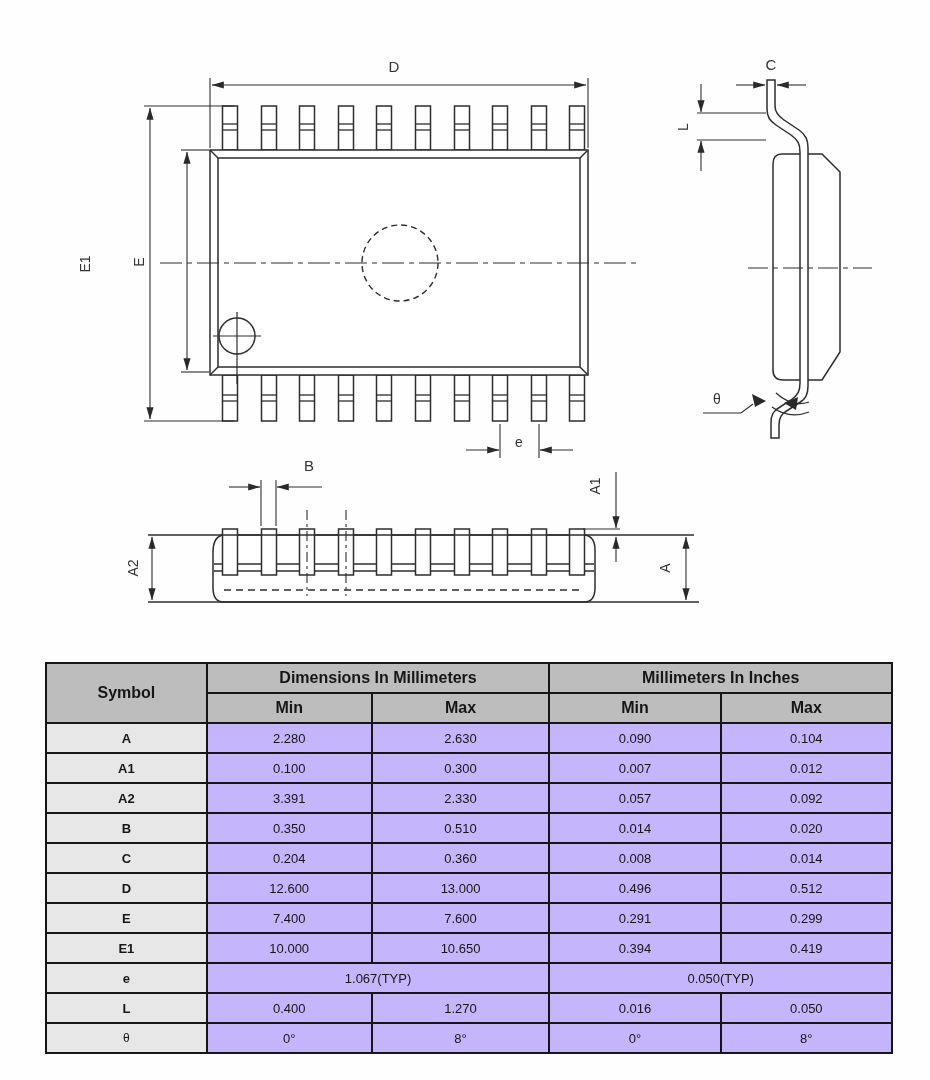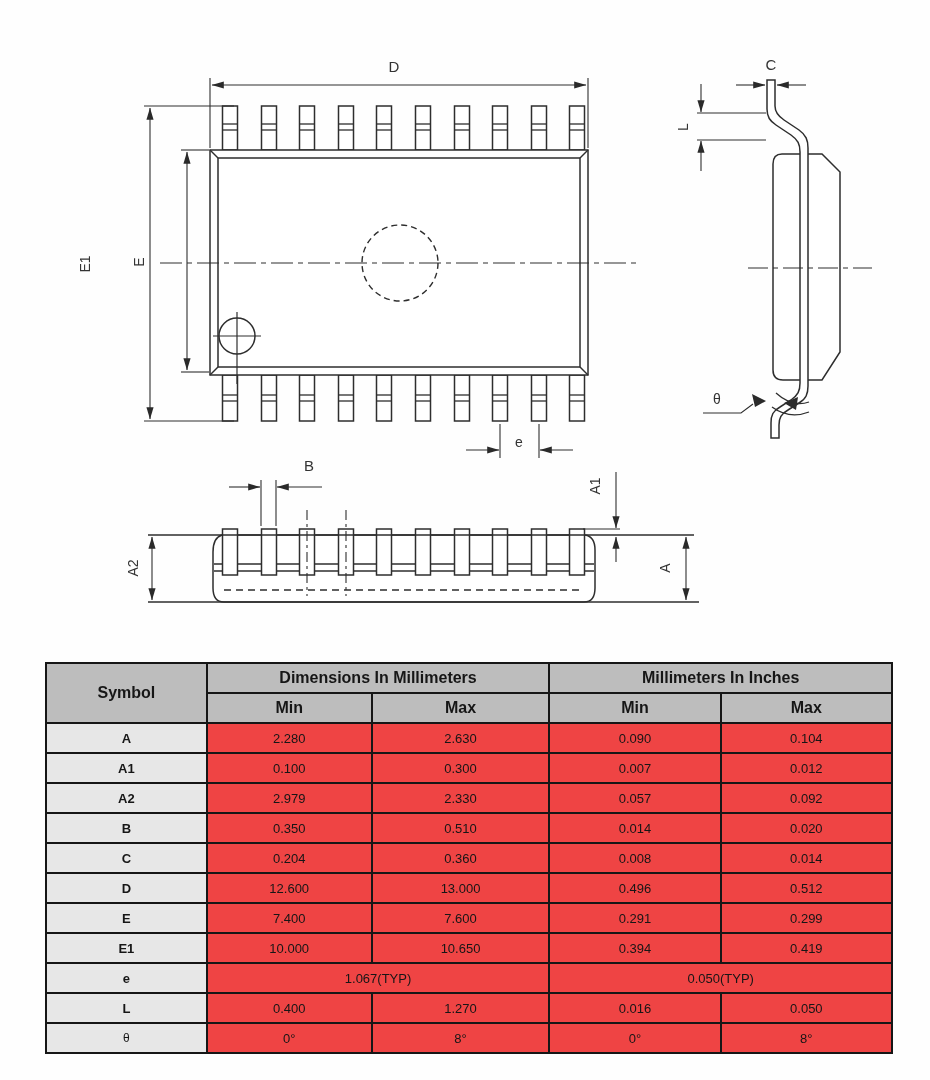--- a/index.html
+++ b/index.html
@@ -9,21 +9,21 @@
   }
   svg text{font-family:"Liberation Sans", sans-serif;fill:#333;}
   .dimlbl{font-size:15px;}
   .dimlbl-sm{font-size:14px;}
 
   
   .dim-table-wrap{position:absolute;left:45px;top:662px;width:848px;}
   table.dims{border-collapse:collapse;width:100%;table-layout:fixed;}
   table.dims td{
     border:2px solid #161616;text-align:center;vertical-align:middle;
-    height:28px;font-size:13px;padding:0 4px;background:#ef4444;
+    height:28px;font-size:13px;padding:0 4px;background:#c4b5fd;
   }
   table.dims td.hdr{background:#bdbdbd;font-weight:bold;font-size:16px;}
   table.dims td.sym{background:#e7e7e7;font-weight:bold;}
   table.dims td.theta{font-weight:400;font-size:12px;}
   col.c-sym{width:19%;}
   col.c-mmin{width:19.5%;}col.c-mmax{width:21%;}
   col.c-imin{width:20.25%;}col.c-imax{width:20.25%;}
 </style>
 </head>
 <body>
@@ -252,21 +252,21 @@
       </tr>
       <tr>
         <td class="sym">A1</td>
         <td>0.100</td>
         <td>0.300</td>
         <td>0.007</td>
         <td>0.012</td>
       </tr>
       <tr>
         <td class="sym">A2</td>
-        <td>2.979</td>
+        <td>3.391</td>
         <td>2.330</td>
         <td>0.057</td>
         <td>0.092</td>
       </tr>
       <tr>
         <td class="sym">B</td>
         <td>0.350</td>
         <td>0.510</td>
         <td>0.014</td>
         <td>0.020</td>

